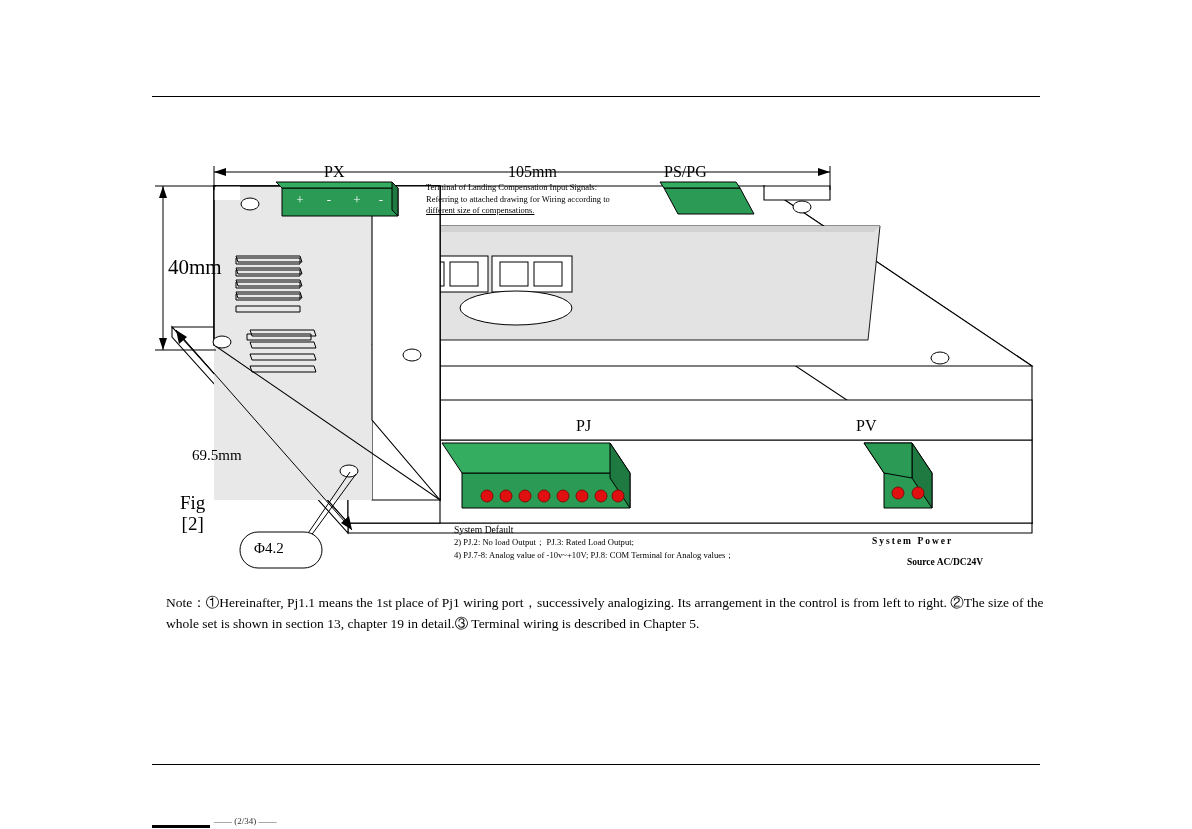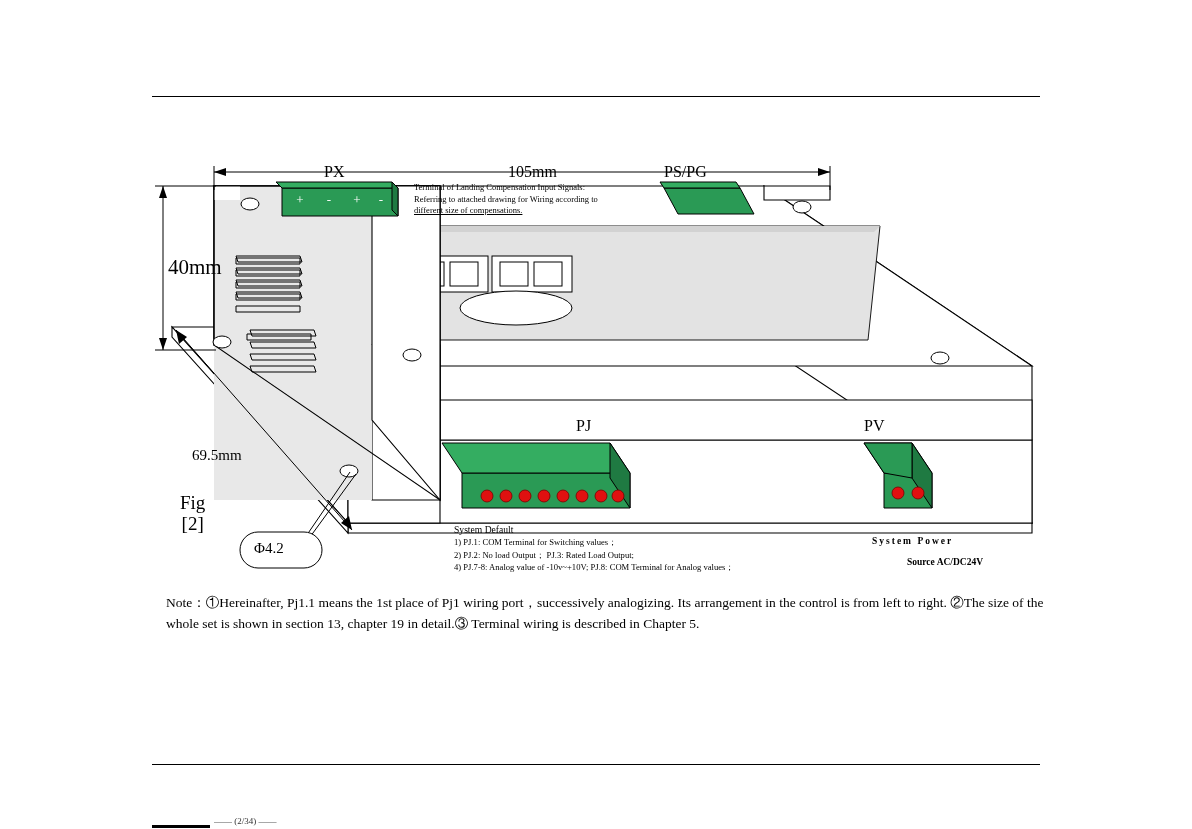--- a/index.html
+++ b/index.html
@@ -25,25 +25,25 @@
 
   svg{position:absolute;left:0;top:0;}
 
   .lbl{position:absolute;white-space:nowrap;}
   .lbl-px{left:324px;top:163px;font-size:16px;}
   .lbl-105{left:508px;top:163px;font-size:16px;}
   .lbl-psg{left:664px;top:163px;font-size:16px;}
   .lbl-40{left:168px;top:255px;font-size:21px;}
   .lbl-695{left:192px;top:447px;font-size:15px;}
   .lbl-pj{left:532px;top:417px;font-size:16px;margin-left:44px;}
-  .lbl-pv{left:856px;top:417px;font-size:16px;margin-left:8px;}
+  .lbl-pv{left:856px;top:417px;font-size:16px;}
   .lbl-fig{left:180px;top:492px;font-size:19px;line-height:21px;text-align:center;}
   .lbl-phi{left:254px;top:540px;font-size:15px;}
 
-  .term-note{position:absolute;left:414px;top:182px;font-size:8.5px;line-height:11.6px;width:250px;}
+  .term-note{position:absolute;left:426px;top:182px;font-size:8.5px;line-height:11.6px;width:250px;}
   .term-note u{text-decoration:underline;}
 
   .sysdef{position:absolute;left:454px;top:524px;font-size:8.6px;line-height:12.4px;width:380px;}
   .sysdef .hd{font-size:9.6px;}
 
   .syspower{position:absolute;left:872px;top:536px;font-size:9.5px;font-weight:bold;letter-spacing:2px;}
   .syssource{position:absolute;left:872px;top:557px;font-size:9.5px;font-weight:bold;margin-left:35px;}
 
   .note{position:absolute;left:166px;top:592px;width:900px;font-size:13.5px;line-height:21px;}
   .note .nlab{}
@@ -208,21 +208,20 @@
     <div class="lbl lbl-phi">Φ4.2</div>
 
     <div class="term-note">
       <div>Terminal of Landing Compensation Input Signals:</div>
       <div>Referring to attached drawing for Wiring according to</div>
       <div><u>different size of compensations.</u></div>
     </div>
 
     <div class="sysdef">
       <div class="hd">System Default</div>
-      <div>1)  PJ.1:   COM Terminal for Switching values；</div>
       <div>2)  PJ.2:   No load Output；  PJ.3:   Rated Load Output;</div>
       <div>4)  PJ.7-8:  Analog value of -10v~+10V; PJ.8:  COM Terminal for Analog values；</div>
     </div>
 
     <div class="syspower">System  Power</div>
     <div class="syssource">Source  AC/DC24V</div>
   </div>
 
   <div class="note">
     <span class="nlab">Note：</span><span class="body">①Hereinafter, Pj1.1 means the 1st place of Pj1 wiring port，successively analogizing. Its arrangement in the control is from left to right. ②The size of the whole set is shown in section 13, chapter 19 in detail.③ Terminal wiring is described in Chapter 5.</span>

